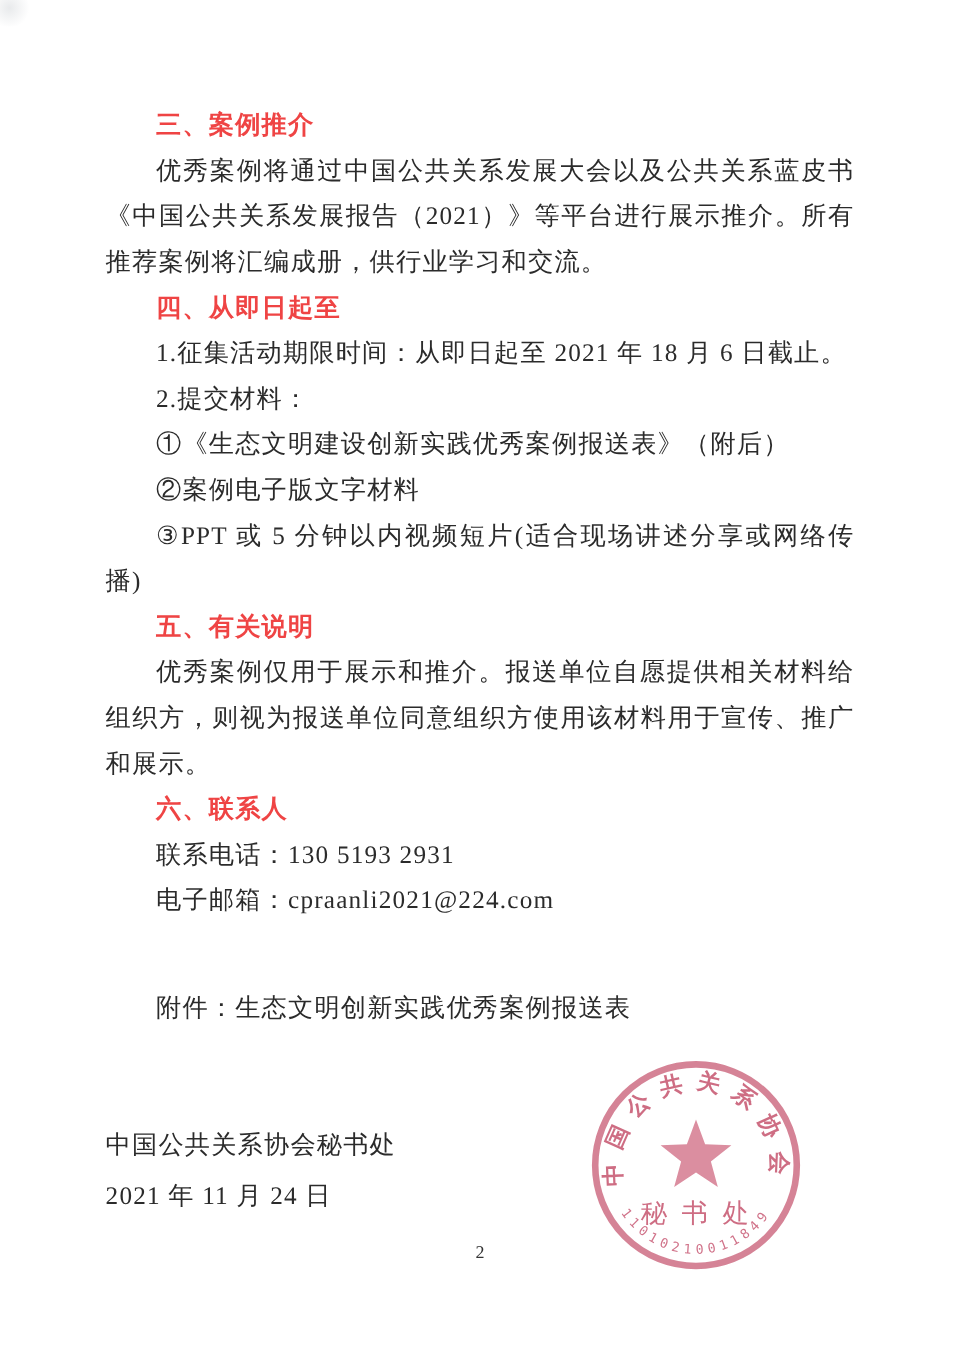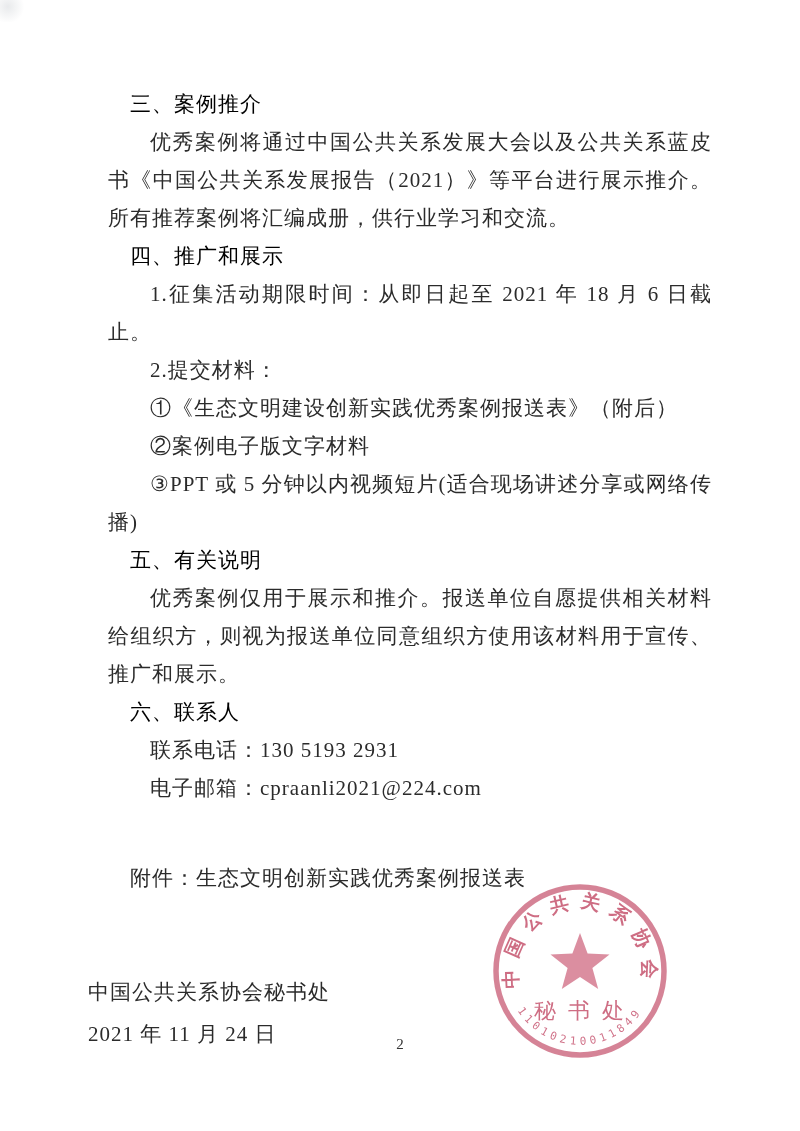--- a/index.html
+++ b/index.html
@@ -17,27 +17,26 @@
   .doc {
     position: relative;
     padding: 85px 88px 0 88px;
     font-size: 21px;
     line-height: 38px;
     letter-spacing: 1px;
     color: #2b2b2b;
     text-align: justify;
   }
   .heading {
-    font-weight: normal;
+    font-weight: bold;
     text-indent: 2em;
-    color: #000000;
+    color: #ef4444;
   }
   .para, .item {
     text-indent: 2em;
-    margin-left: 20px;
   }
   .attachment {
     text-indent: 2em;
     margin-top: 52px;
   }
   .signature {
     margin-top: 74px;
     line-height: 42px;
     text-align: left;
   }
@@ -71,21 +70,21 @@
 <body>
 
 <div class="page">
   <div class="scan-smudge"></div>
 
   <div class="doc">
 
     <div class="heading">三、案例推介</div>
     <p class="para">优秀案例将通过中国公共关系发展大会以及公共关系蓝皮书《中国公共关系发展报告（2021）》等平台进行展示推介。所有推荐案例将汇编成册，供行业学习和交流。</p>
 
-    <div class="heading">四、推广和展示</div>
+    <div class="heading">四、从即日起至</div>
     <p class="item">1.征集活动期限时间：从即日起至 2021 年 18 月 6 日截止。</p>
     <p class="item">2.提交材料：</p>
     <p class="item">①《生态文明建设创新实践优秀案例报送表》（附后）</p>
     <p class="item">②案例电子版文字材料</p>
     <p class="item">③PPT 或 5 分钟以内视频短片(适合现场讲述分享或网络传播)</p>
 
     <div class="heading">五、有关说明</div>
     <p class="para">优秀案例仅用于展示和推介。报送单位自愿提供相关材料给组织方，则视为报送单位同意组织方使用该材料用于宣传、推广和展示。</p>
 
     <div class="heading">六、联系人</div>

